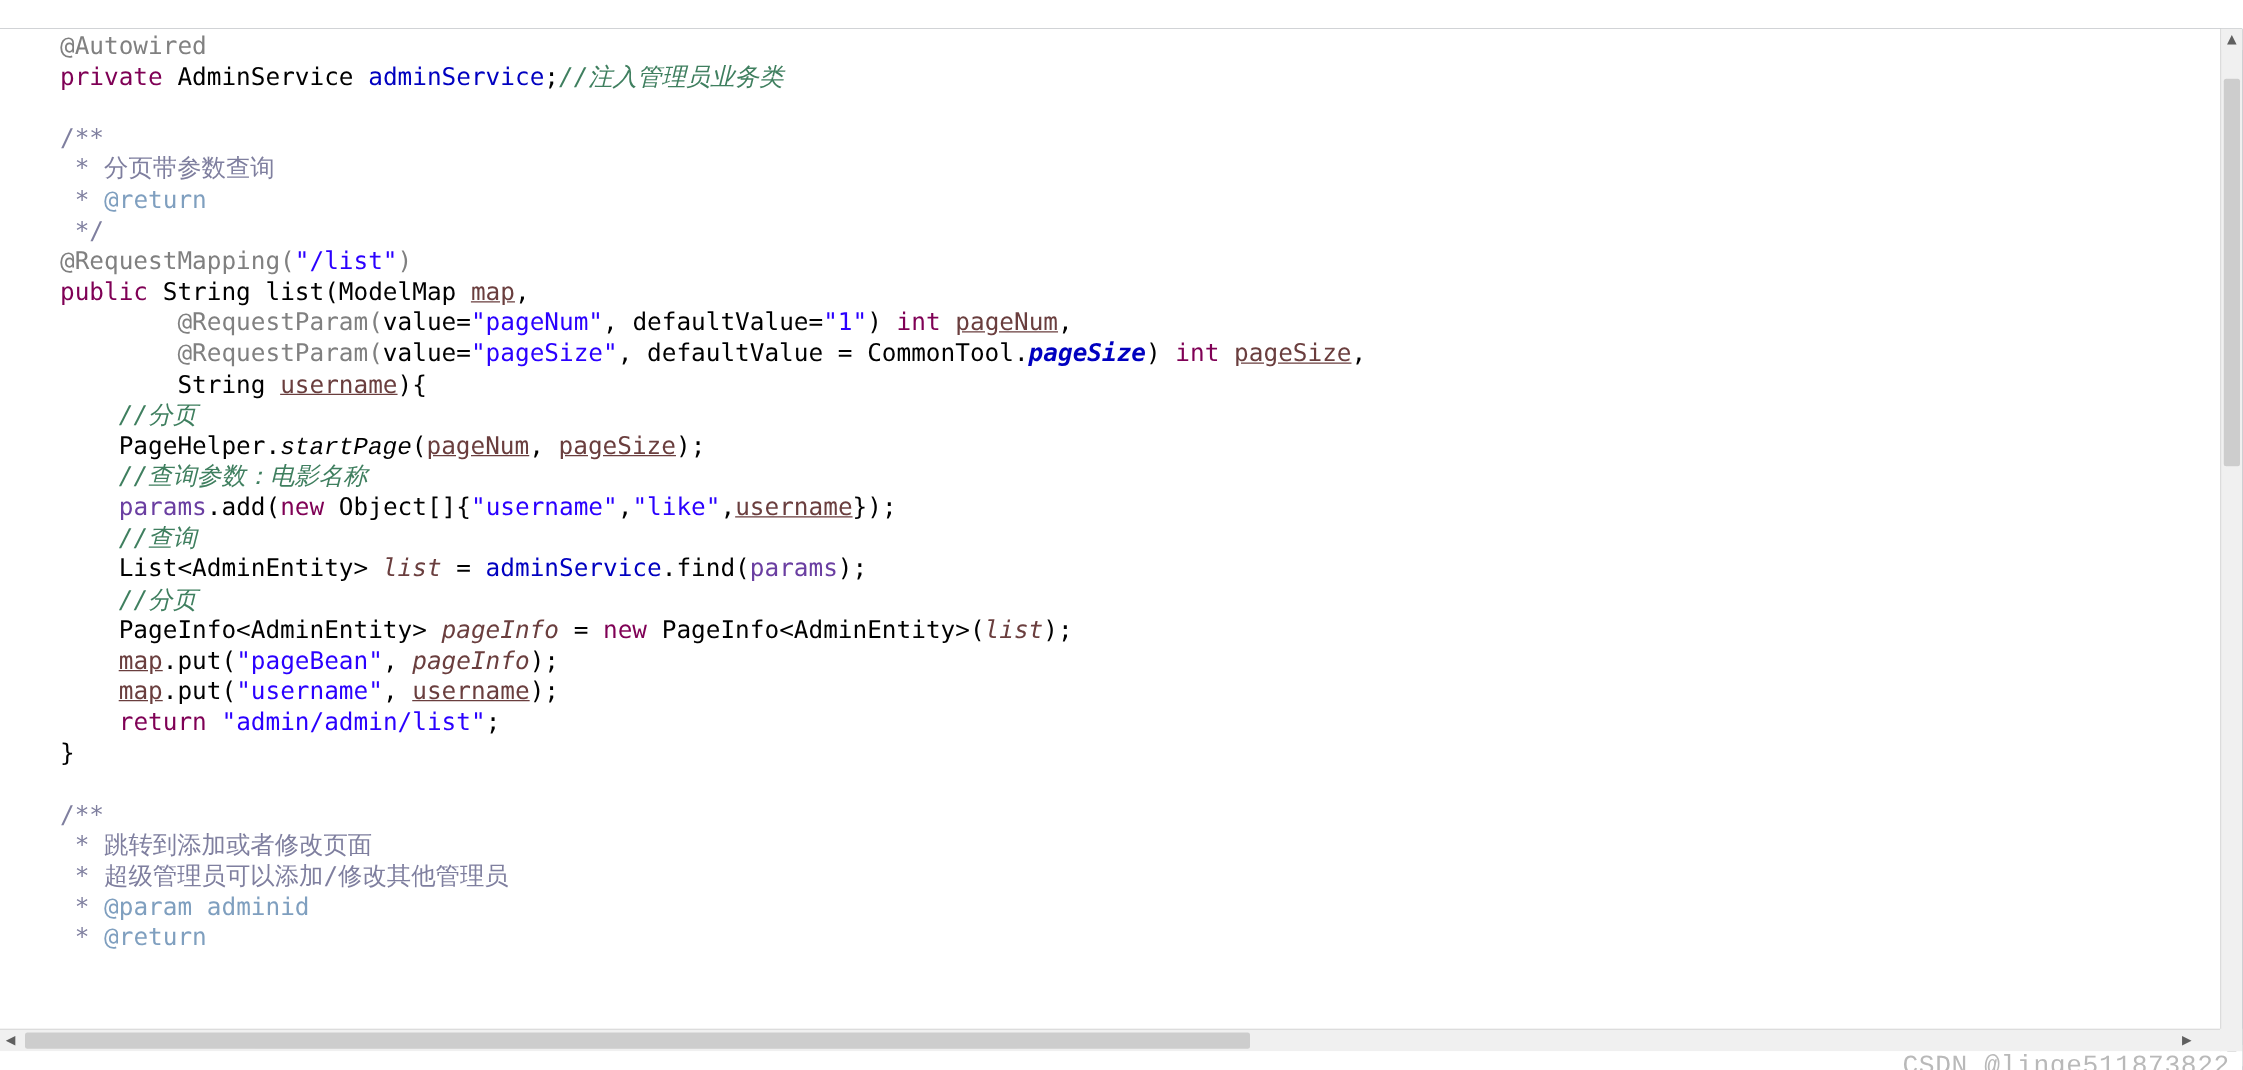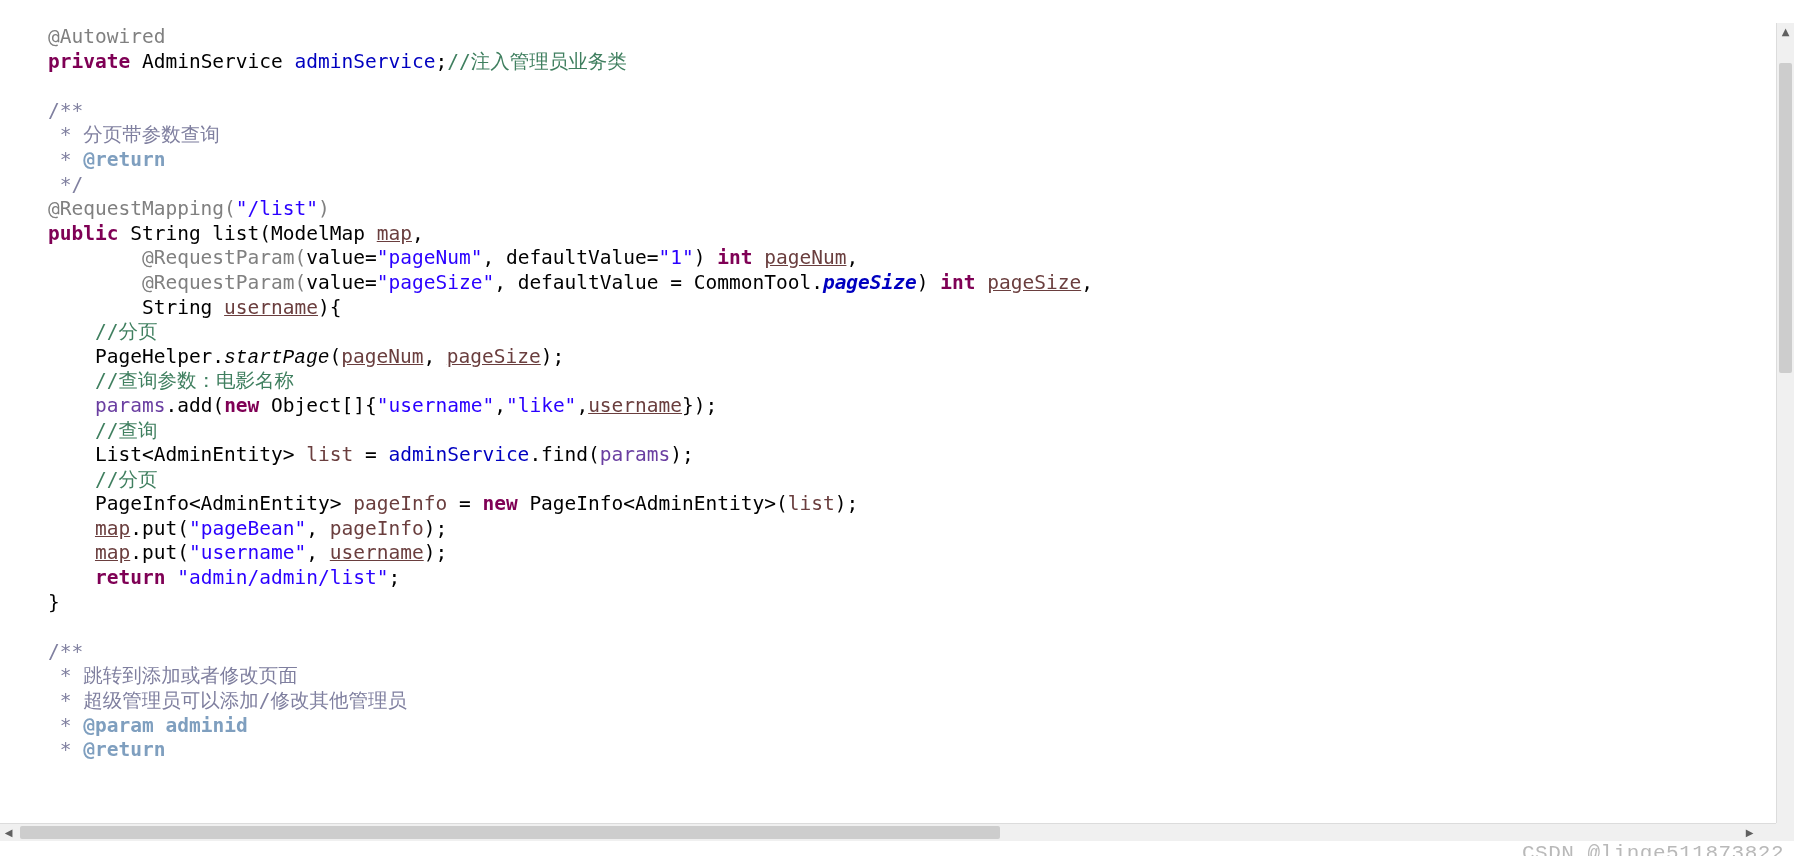--- a/index.html
+++ b/index.html
@@ -44,31 +44,31 @@
     letter-spacing: 0px;
   }
 
   .line {
     height: 24.6px;
     white-space: pre;
   }
 
   
   .tk-plain    { color: #000000; }
-  .tk-keyword  { color: #7f0055; font-weight: bold; }
+  .tk-keyword  { color: #7f0055; font-weight: normal; }
   .tk-string   { color: #2a00ff; }
   .tk-annot    { color: #808080; }
-  .tk-comment  { color: #3f7f5f; }
+  .tk-comment  { color: #3f7f5f; font-style: italic; }
   .tk-jdoc     { color: #7f7f9f; }
-  .tk-jdoctag  { color: #7f9fbf; font-weight: bold; }
+  .tk-jdoctag  { color: #7f9fbf; font-weight: normal; }
   .tk-jdoctext { color: #7f7f9f; }
   .tk-field    { color: #0000c0; }
   .tk-sfield   { color: #0000c0; font-weight: bold; font-style: italic; }
   .tk-pfield   { color: #6a3ea1; }
-  .tk-local    { color: #6a3e3e; }
+  .tk-local    { color: #6a3e3e; font-style: italic; }
   .tk-param    { color: #6a3e3e; text-decoration: underline; }
   .tk-smethod  { color: #000000; font-style: italic; font-family: Liberation Mono, monospace; }
 
   
   #vscroll {
     position: absolute;
     right: 0;
     top: 0;
     width: 18px;
     height: 830px;

